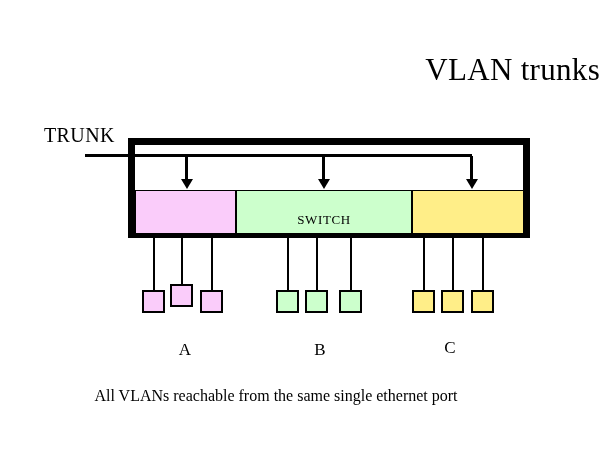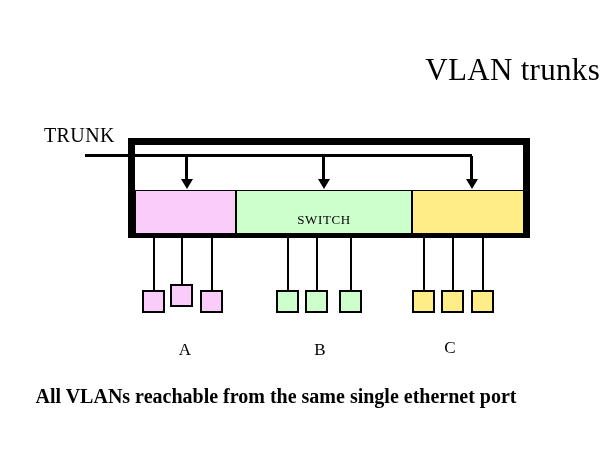--- a/index.html
+++ b/index.html
@@ -140,24 +140,23 @@
     white-space: nowrap;
   }
 
   
   #caption {
     position: absolute;
     left: 0;
     top: 386px;
     width: 552px;
     text-align: center;
-    font-size: 20px;
+    font-size: 16px;
     line-height: 20px;
     white-space: nowrap;
-    font-weight: bold;
   }
 </style>
 </head>
 <body>
 
 <div id="canvas">
 
   <div id="title">VLAN trunks</div>
 
   <div id="trunk-label">TRUNK</div>

